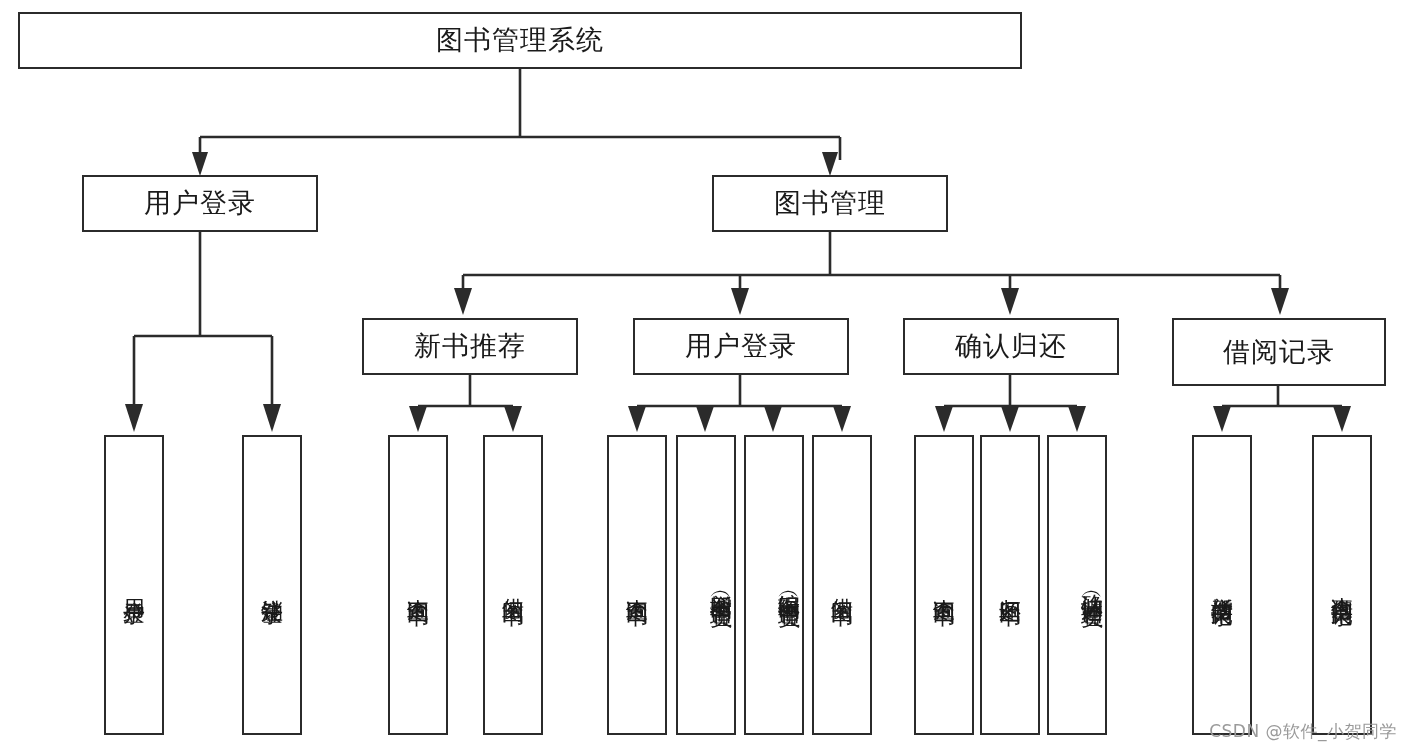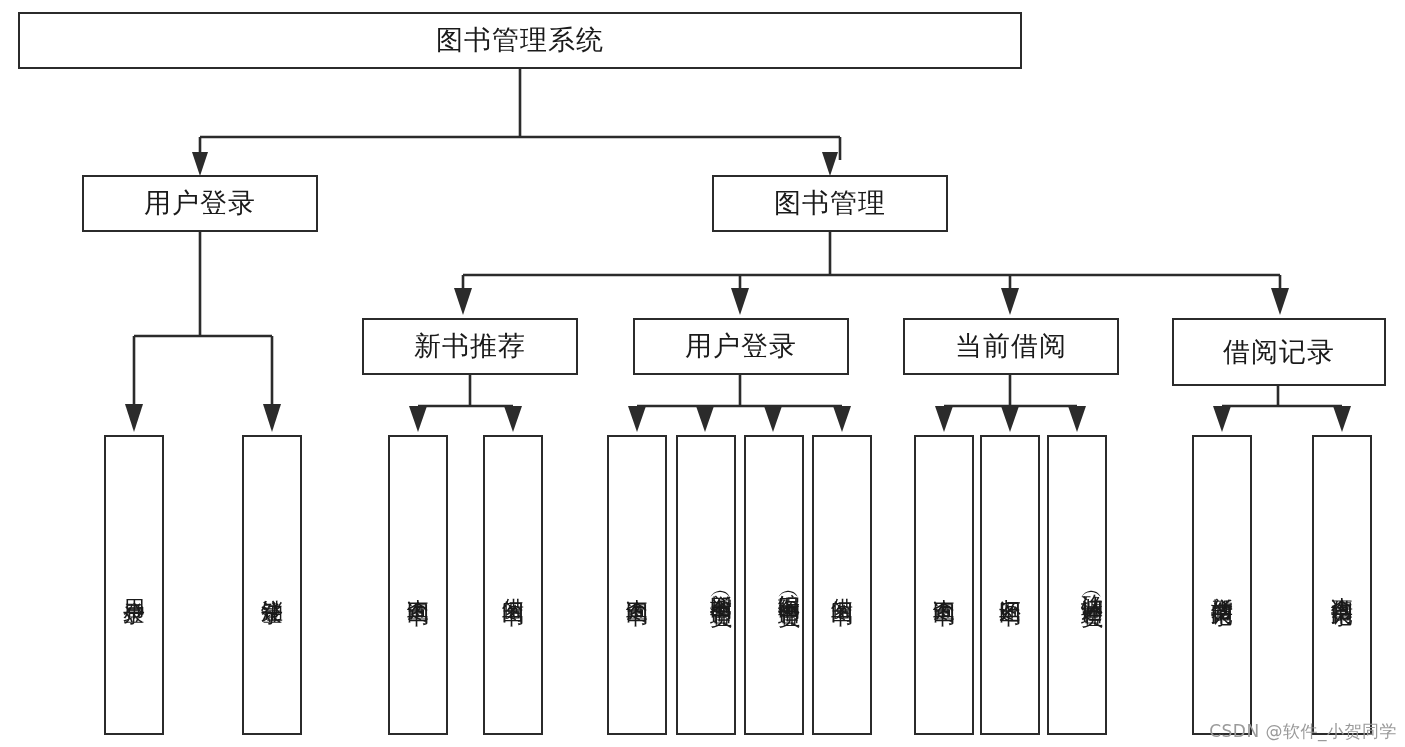--- a/index.html
+++ b/index.html
@@ -166,21 +166,21 @@
     <span>图书管理</span>
   </div>
 
   <div class="node node-h" style="left:362px; top:318px; width:216px; height:57px;">
     <span>新书推荐</span>
   </div>
   <div class="node node-h" style="left:633px; top:318px; width:216px; height:57px;">
     <span>用户登录</span>
   </div>
   <div class="node node-h" style="left:903px; top:318px; width:216px; height:57px;">
-    <span>当前借阅</span>
+    <span>确认归还</span>
   </div>
   <div class="node node-h" style="left:1172px; top:318px; width:214px; height:68px;">
     <span>借阅记录</span>
   </div>
 
   <div class="node node-v" style="left:104px; top:435px; width:60px; height:300px;">
     <span>用户登录</span>
   </div>
   <div class="node node-v" style="left:242px; top:435px; width:60px; height:300px;">
     <span>注销登录</span>

